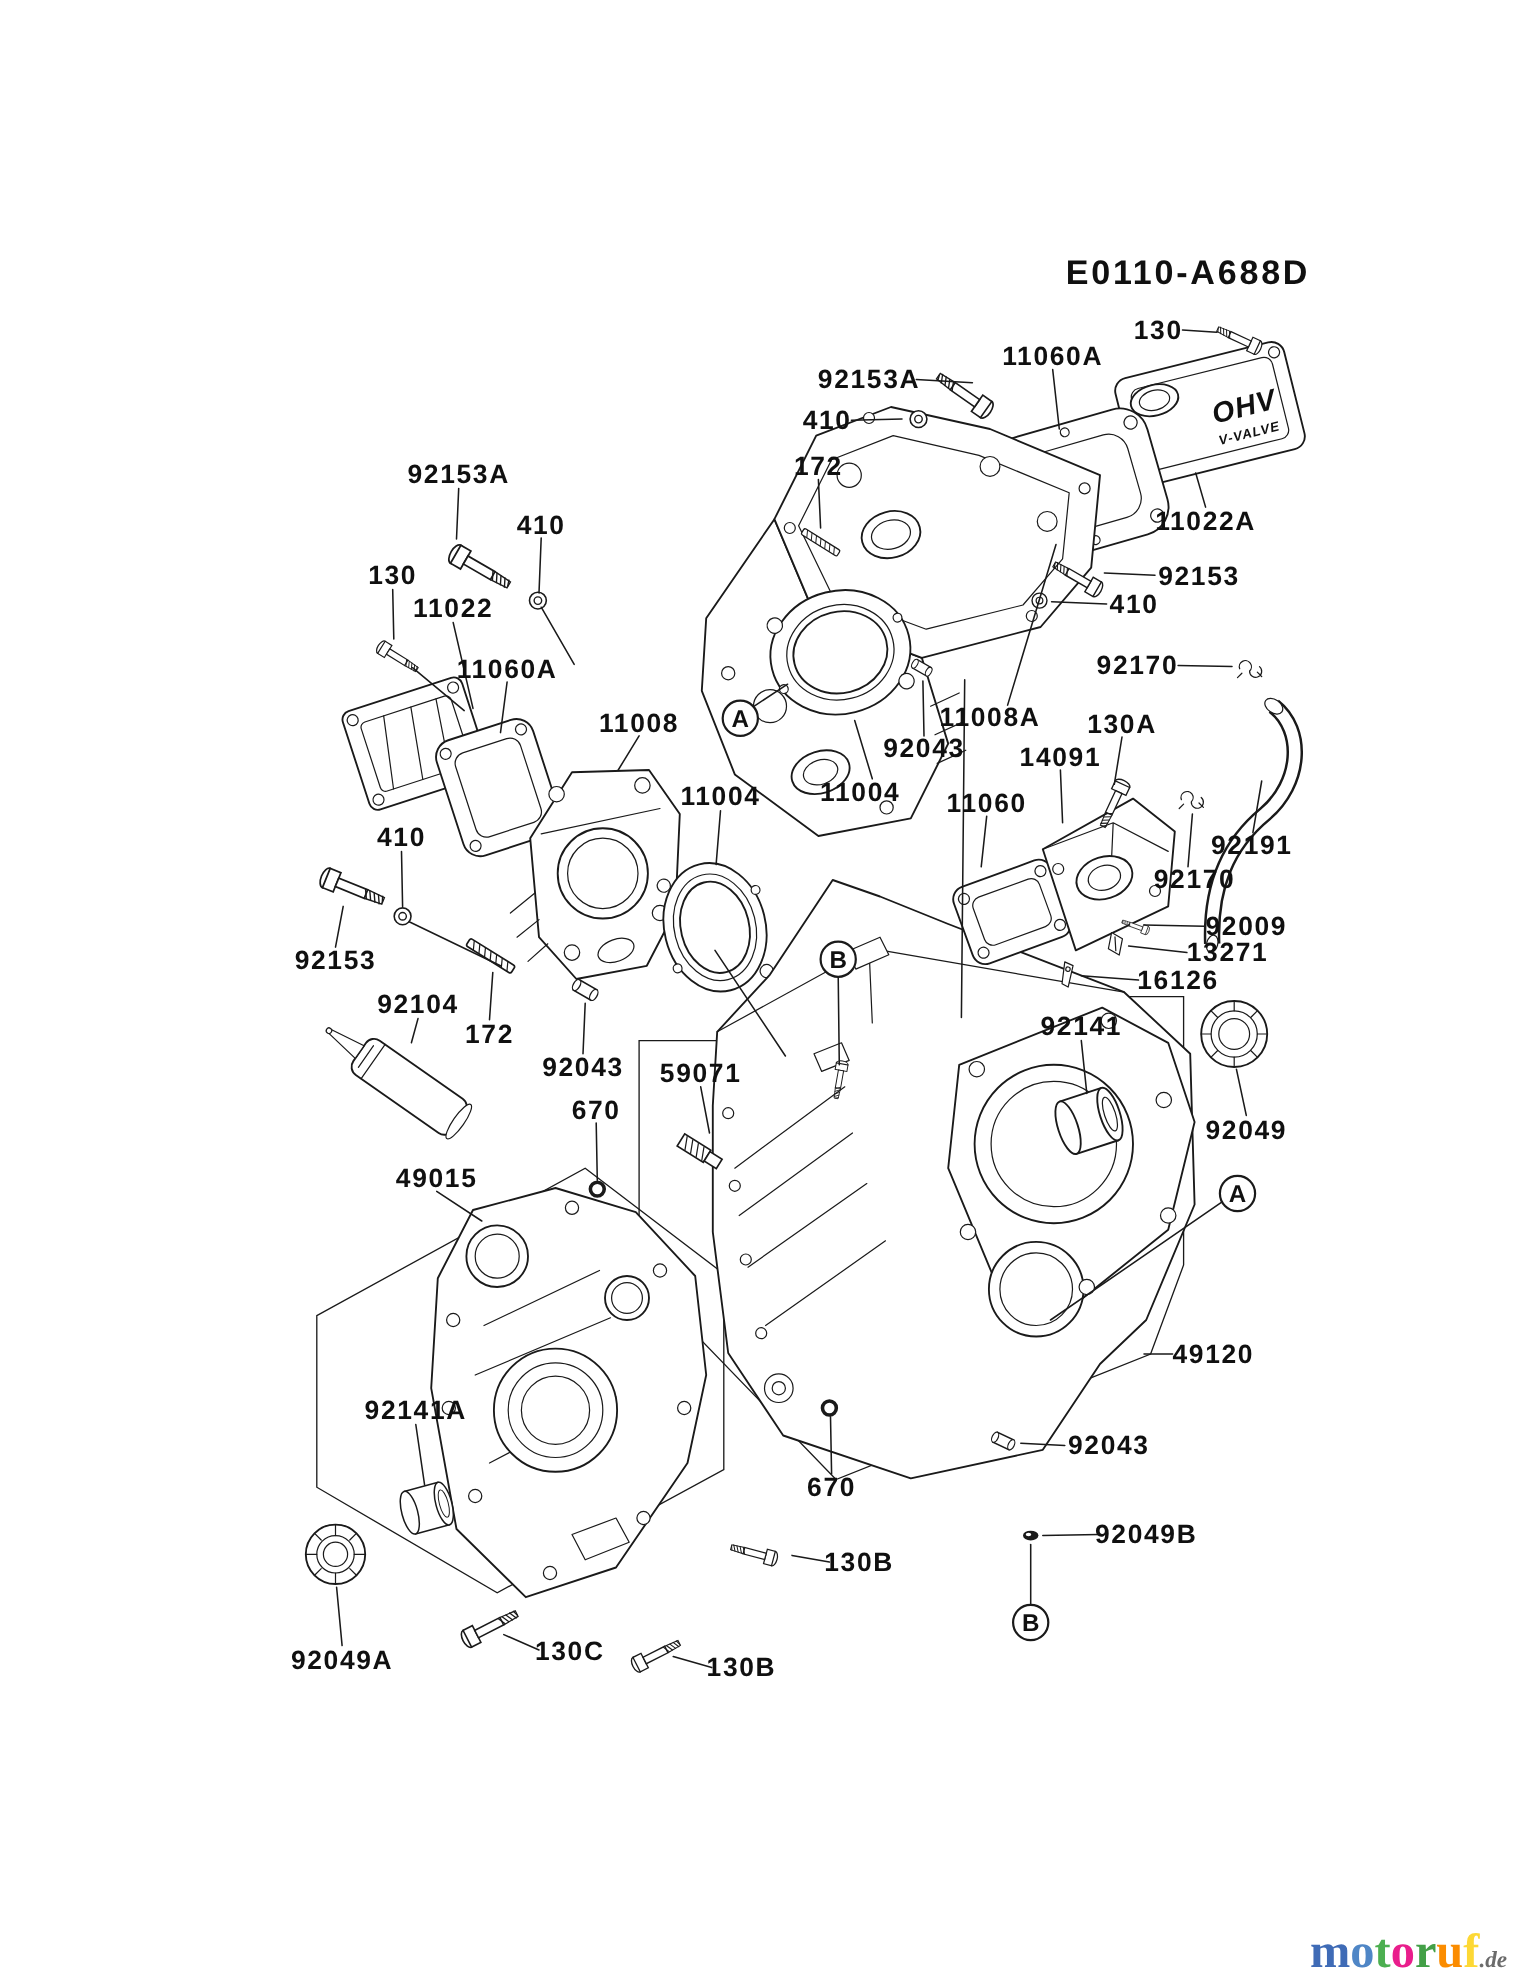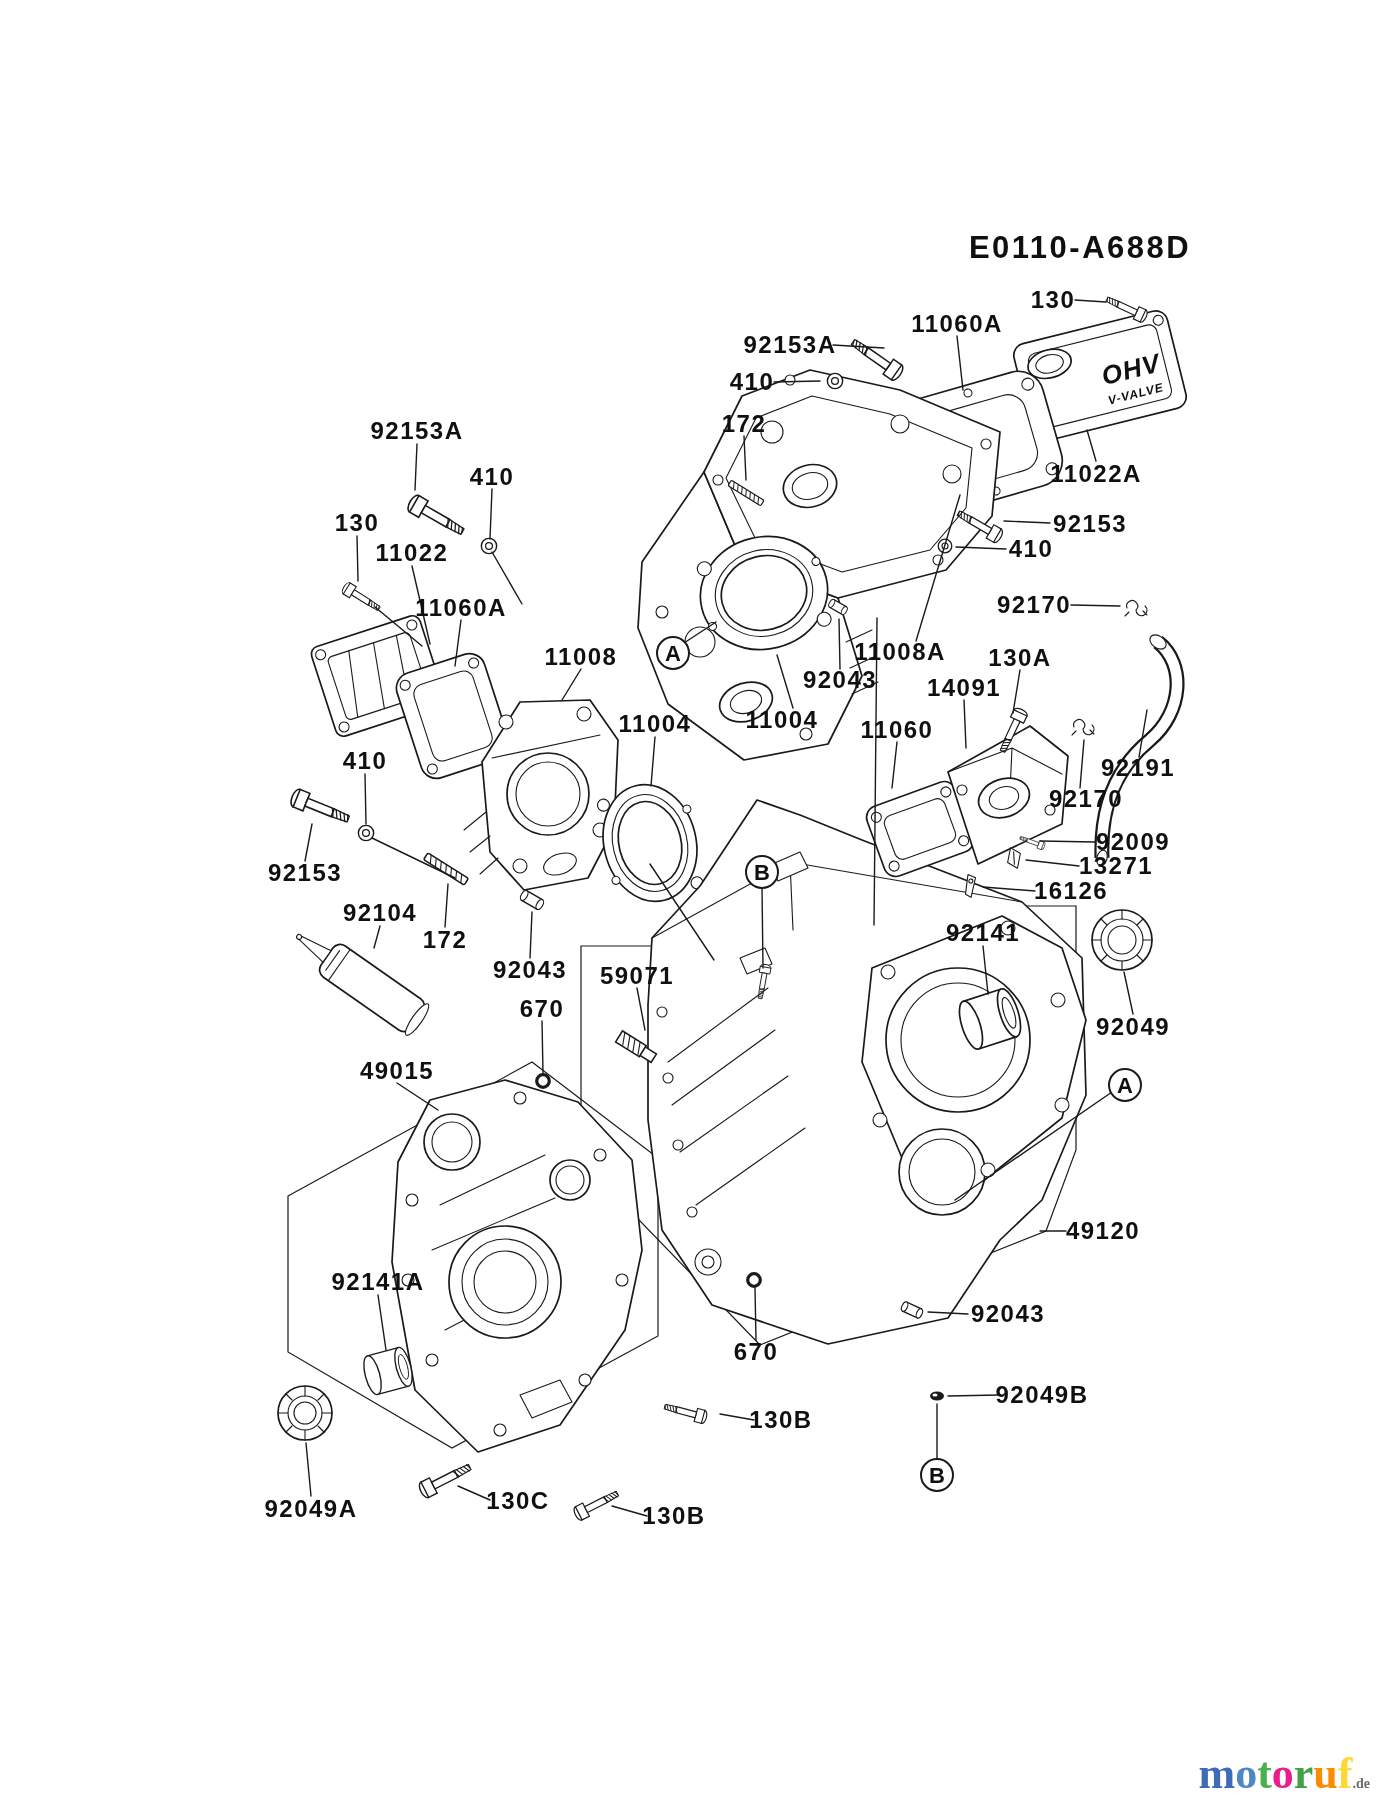--- a/index.html
+++ b/index.html
@@ -12,21 +12,21 @@
   .badge1{font:700 26px "Liberation Sans",sans-serif;letter-spacing:1px;fill:#101010;font-style:italic;}
   .badge2{font:700 12px "Liberation Sans",sans-serif;letter-spacing:1px;fill:#101010;font-style:italic;}
   .ln{fill:none;stroke:#1a1a1a;stroke-width:1.7;stroke-linejoin:round;stroke-linecap:round;}
   .ln2{fill:none;stroke:#1a1a1a;stroke-width:1.1;stroke-linejoin:round;stroke-linecap:round;}
   .wh{fill:#ffffff;stroke:#1a1a1a;stroke-width:1.7;stroke-linejoin:round;}
   .wh2{fill:#ffffff;stroke:#1a1a1a;stroke-width:1.1;stroke-linejoin:round;}
   .leader{stroke:#1a1a1a;stroke-width:1.4;stroke-linecap:round;}
   .boxline{fill:none;stroke:#1a1a1a;stroke-width:1.2;stroke-linejoin:miter;}
   .wm{position:absolute;right:6px;bottom:4px;font:700 44px "Liberation Serif",serif;
       letter-spacing:0px;line-height:1;}
-  .wm .de{font-size:14px;color:#6b6b6b;vertical-align:baseline;}
+  .wm .de{font-size:21px;color:#6b6b6b;vertical-align:baseline;font-style:italic;}
 </style>
 </head>
 <body>
 
 <div class="page">
 <svg width="1376" height="1800" viewBox="0 0 1376 1800">
   <defs>
     <g id="sym-bolt">
       <ellipse cx="-25" cy="0" rx="4.5" ry="9" fill="#fff" stroke="#1a1a1a" stroke-width="1.5"></ellipse>
       <rect x="-25" y="-9" width="10" height="18" fill="#fff" stroke="#1a1a1a" stroke-width="1.5"></rect>

